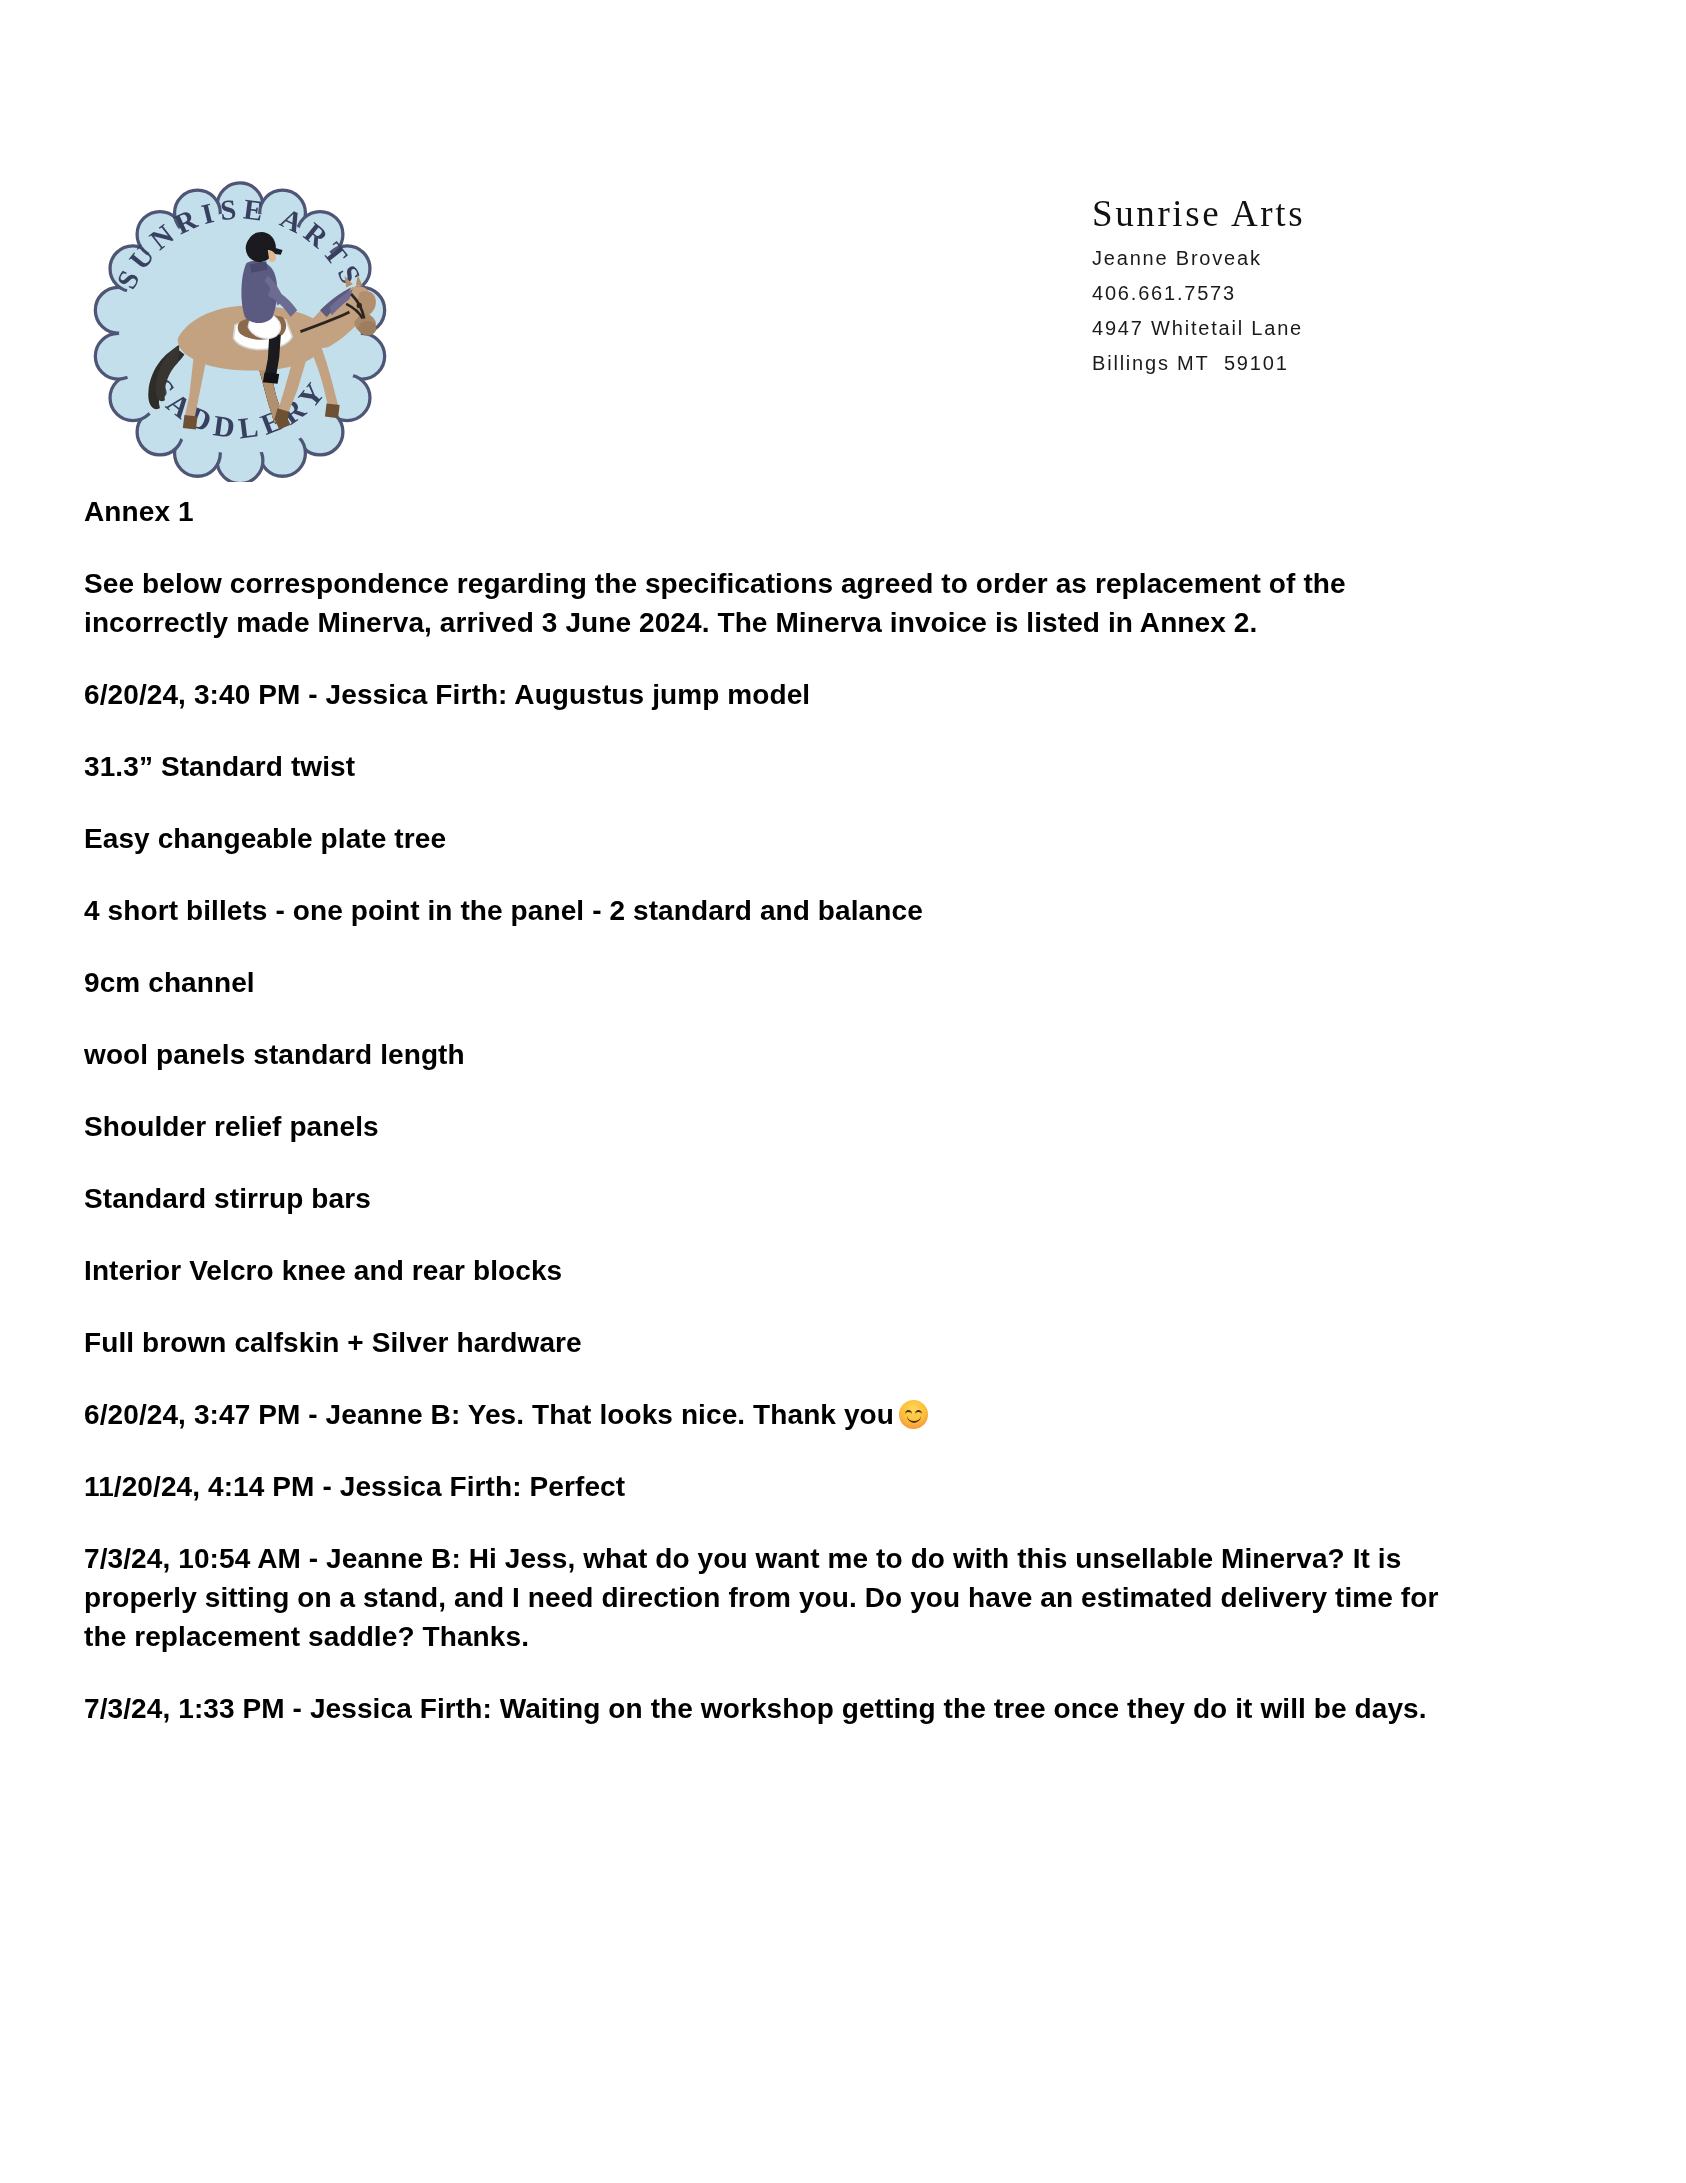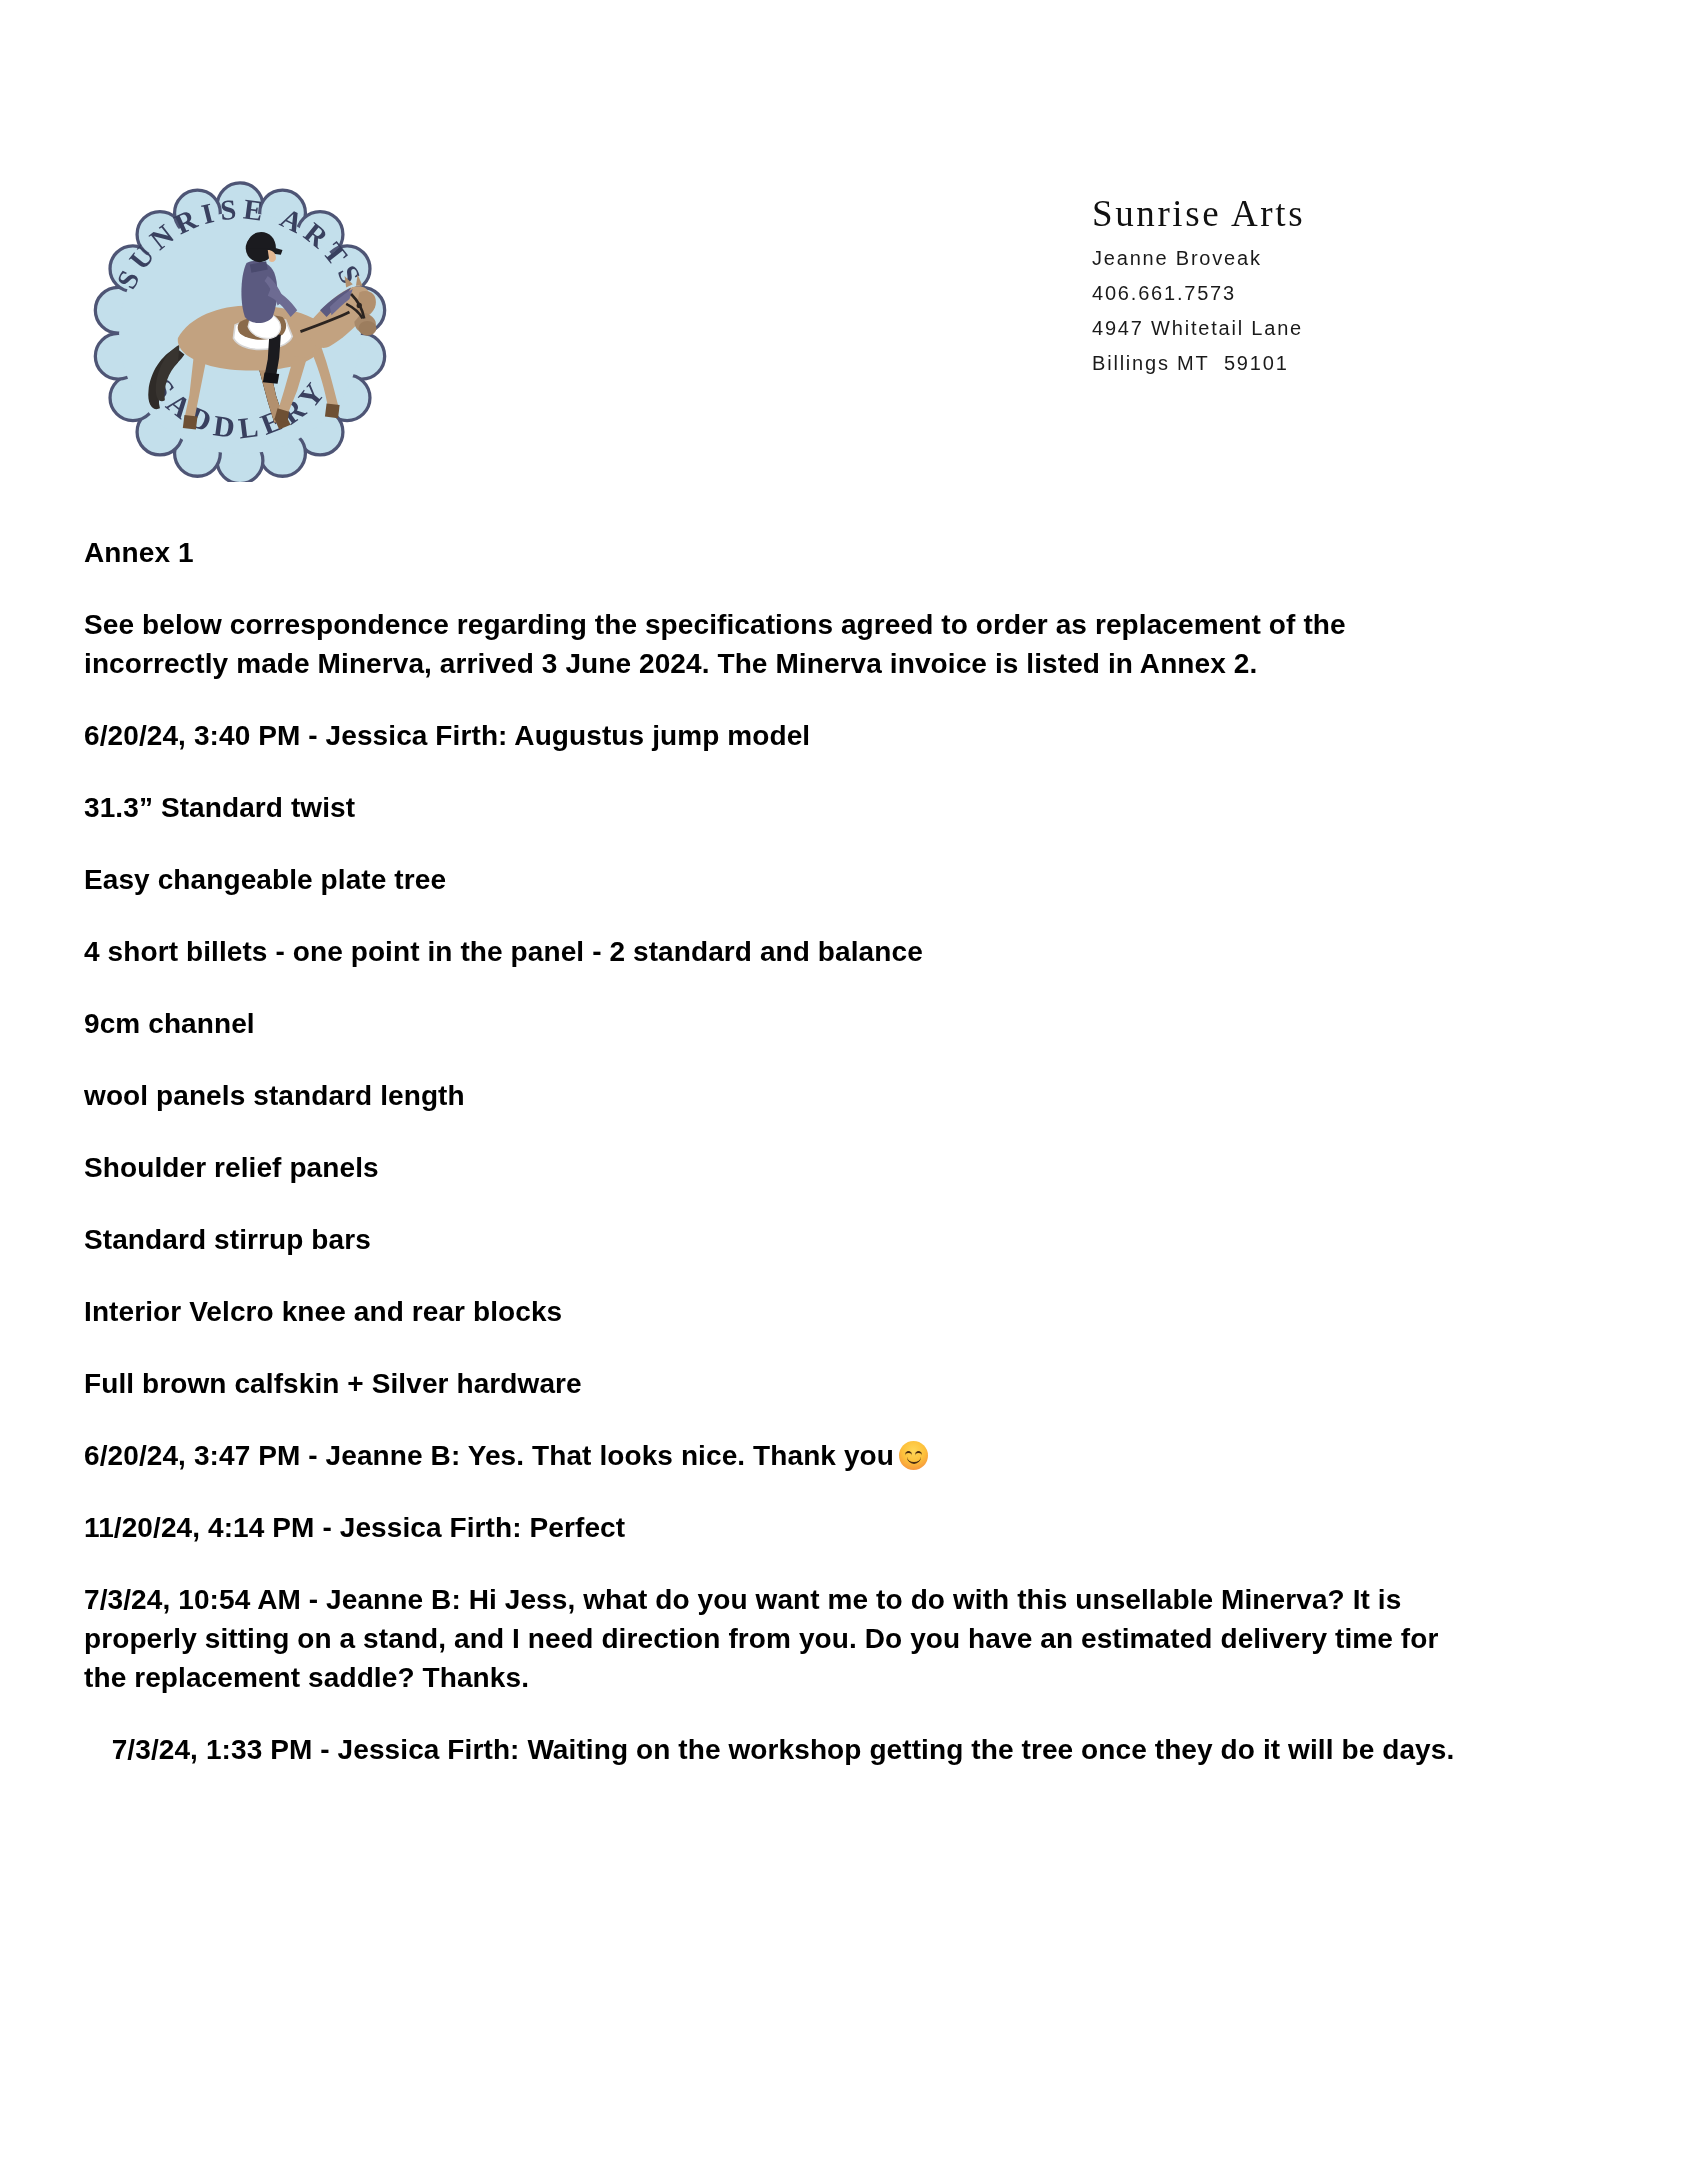--- a/index.html
+++ b/index.html
@@ -67,32 +67,32 @@
     color: #1a1a1a;
     white-space: pre;
     font-weight: 400;
     margin: 0;
   }
 
   
   .doc-body {
     position: absolute;
     left: 84px;
-    top: 533px;
+    top: 492px;
     width: 1398px;
   }
 
   .block {
     font-size: 28px;
     line-height: 39px;
     color: #000000;
     margin: 0 0 33px 0;
     letter-spacing: 0.1px;
   }
-  .block:last-child { margin-bottom: 8px; text-align: center; }
+  .block:last-child { margin-bottom: 8px; }
 
   .block.bold { font-weight: bold; }
   .block.regular { font-weight: bold; }
 
   
   .emoji-smile {
     display: inline-block;
     position: relative;
     width: 29px;
     height: 29px;

